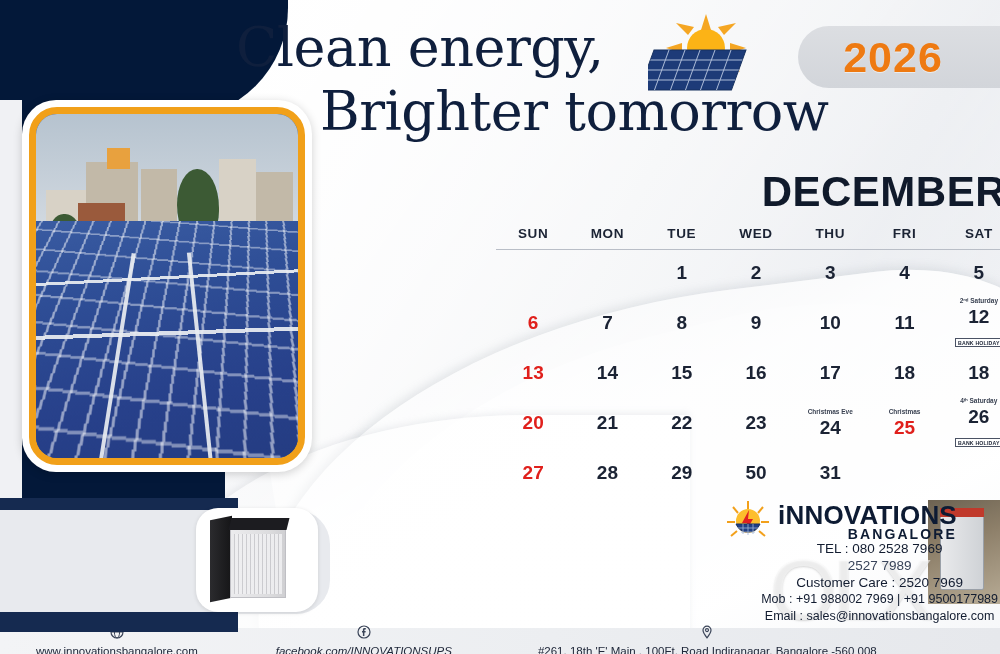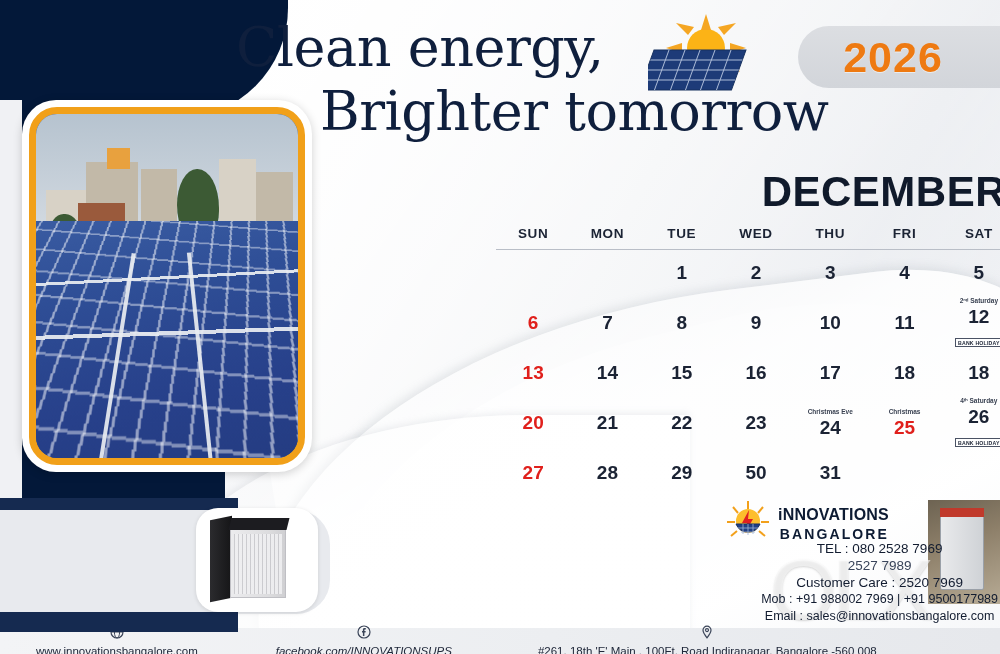--- a/index.html
+++ b/index.html
@@ -218,21 +218,21 @@
   .ups-vents {
     position:absolute; left: 38px; top: 26px; width: 48px; height: 60px;
     background: repeating-linear-gradient(90deg,#c9c9cd 0 1px, #efeff1 1px 4px);
     opacity: .9;
   }
 
   
   .brand { position:absolute; left: 726px; top: 500px; }
   .brand-row { display:flex; align-items:center; gap: 8px; }
   .brand-mark { width: 44px; height: 44px; position: relative; }
-  .brand-name { font-size: 16px; font-weight: 700; color: #0d1b33; letter-spacing: .2px; line-height: 24px; }
+  .brand-name { font-size: 26px; font-weight: 700; color: #0d1b33; letter-spacing: .2px; line-height: 24px; }
   .brand-sub { font-size: 14px; font-weight: 700; color: #0d1b33; letter-spacing: 2.1px; text-align: right; line-height: 14px; }
   .contact {
     position: absolute; right: 2px; top: 540px;
     text-align: center;
     font-size: 13.5px; font-weight: 400; color: #121c30; line-height: 17px;
   }
   .contact .dim { color: #39445a; }
   .contact .small { font-size: 12.5px; }
 
   

